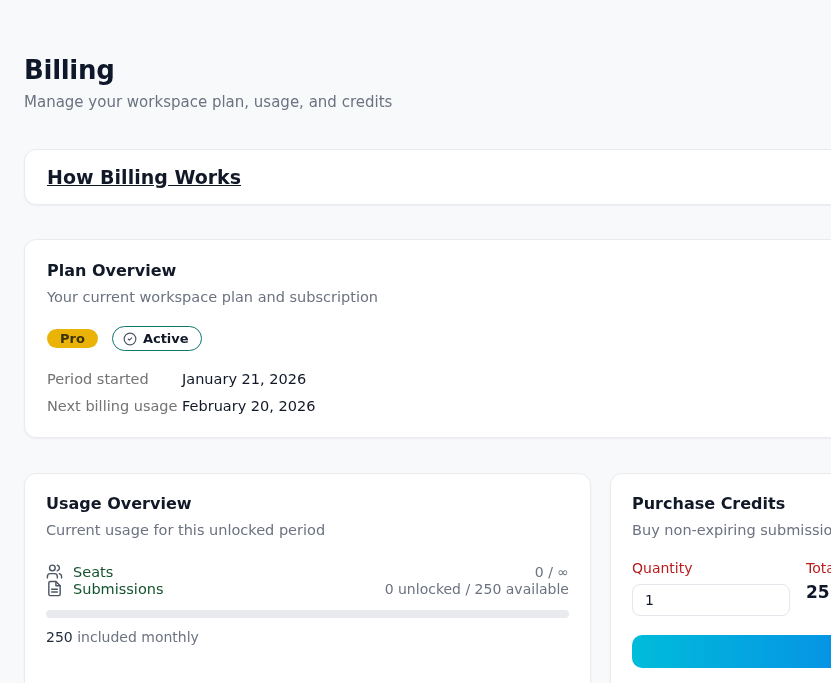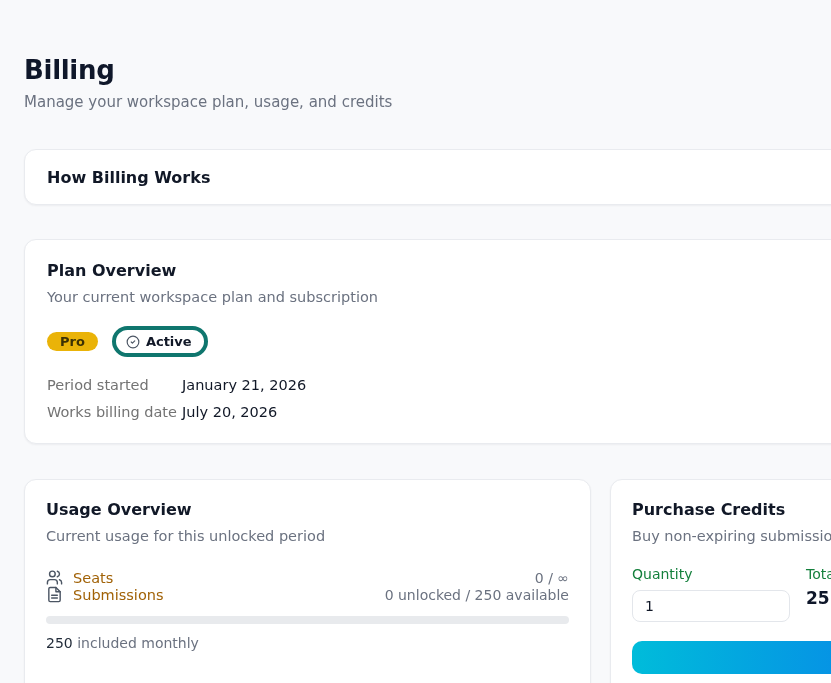--- a/index.html
+++ b/index.html
@@ -21,75 +21,75 @@
     box-shadow: 0 1px 2px rgba(16,24,40,0.05);
   }
 
   .how-card {
     margin-top: 38px;
     height: 56px;
     display: flex;
     align-items: center;
     padding: 0 22px;
   }
-  .how-card .card-title { font-size: 16px; }
+  .how-card .card-title { font-size: 19px; text-decoration: underline; }
 
   .card-title { font-size: 16px; font-weight: 700; color: #111827; }
   .card-subtitle { font-size: 14.5px; color: #6b7280; margin-top: 9px; }
 
   .plan-card { margin-top: 34px; padding: 21px 22px 23px 22px; }
 
   .badges { margin-top: 21px; display: flex; align-items: center; gap: 14px; }
   .badge { display: inline-flex; align-items: center; border-radius: 999px; font-size: 13px; }
   .badge-pro {
     background: #eab308;
     color: #3c3104;
     font-weight: 700;
     padding: 2px 13px;
   }
   .badge-active {
     background: #ffffff;
-    border: 4px solid #0f766e;
+    border: 1px solid #0f766e;
     color: #111827;
     font-weight: 600;
     padding: 4px 12px 4px 10px;
     gap: 6px;
   }
   .badge-active svg { display: block; }
 
   .plan-rows { margin-top: 20px; }
   .plan-row { display: flex; align-items: center; margin-top: 11px; font-size: 14.5px; }
   .plan-row:first-child { margin-top: 0; }
   .plan-row-label { color: #737373; width: 135px; flex: none; }
   .plan-row-value { color: #111827; font-weight: 400; }
 
   .grid { margin-top: 35px; display: grid; grid-template-columns: 567px 567px; gap: 19px; align-items: start; }
   .grid .card { min-height: 280px; padding: 20px 21px; }
 
   .usage-row { display: flex; align-items: center; font-size: 14.5px; }
   .usage-row .icon { display: flex; color: #4b5563; margin-right: 10px; }
-  .usage-row-label { color: #a16207; }
+  .usage-row-label { color: #14532d; }
   .usage-row-value { margin-left: auto; color: #6b7280; font-size: 14px; }
   .row-seats { margin-top: 25px; }
   .row-submissions { }
 
   .progress-track {
     margin-top: 13px;
     height: 8px;
     background: #e8eaed;
     border-radius: 4px;
     overflow: hidden;
   }
   .progress-fill { height: 100%; width: 0%; background: linear-gradient(90deg, #00bcda, #0883e9); border-radius: 4px; }
 
   .included-line { margin-top: 11px; font-size: 14px; color: #6b7280; }
   .included-line .included-value { color: #1f2937; }
 
   .purchase-form { margin-top: 22px; display: flex; gap: 16px; }
-  .field-label { font-size: 14px; color: #15803d; }
+  .field-label { font-size: 14px; color: #b91c1c; }
   .qty-col { width: 158px; flex: none; }
   .qty-input {
     margin-top: 8px;
     width: 158px;
     height: 32px;
     border: 1px solid #e3e6eb;
     border-radius: 8px;
     background: #ffffff;
     font-family: inherit;
     font-size: 14px;
@@ -143,22 +143,22 @@
         <span>Active</span>
       </span>
     </div>
 
     <div class="plan-rows">
       <div class="plan-row">
         <span class="plan-row-label">Period started</span>
         <span class="plan-row-value">January 21, 2026</span>
       </div>
       <div class="plan-row">
-        <span class="plan-row-label">Works billing date</span>
-        <span class="plan-row-value">July 20, 2026</span>
+        <span class="plan-row-label">Next billing usage</span>
+        <span class="plan-row-value">February 20, 2026</span>
       </div>
     </div>
   </div>
 
   <div class="grid">
 
     <div class="card usage-card">
       <div class="card-title">Usage Overview</div>
       <div class="card-subtitle">Current usage for this unlocked period</div>
 

